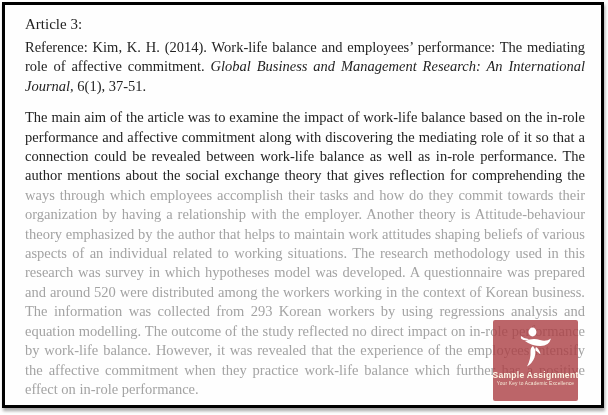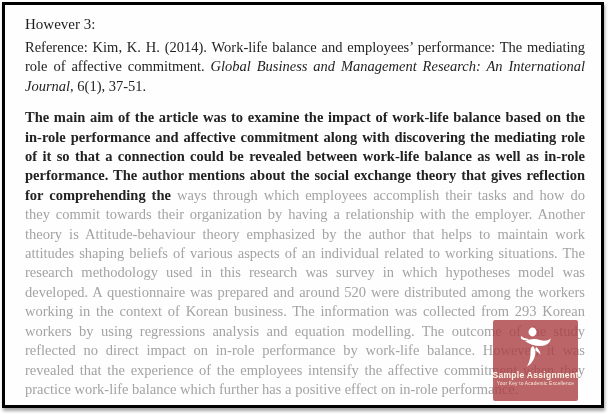--- a/index.html
+++ b/index.html
@@ -48,21 +48,21 @@
 
   .reference .journal-italic { font-style: italic; }
 
   .summary {
     margin-top: 12px;
     font-size: 14.5px;
     line-height: 19.4px;
     text-align: justify;
   }
 
-  .summary .dark  { color: #222222; font-weight: bold; }
+  .summary .dark  { color: #222222; }
   .summary .faded { color: #a3a3a3; }
 
   .watermark {
     position: absolute;
     right: 23px;
     bottom: 4px;
     width: 85px;
     height: 81px;
     border-radius: 2px;
     display: flex;
@@ -96,21 +96,21 @@
     color: #f7ecd9;
     white-space: nowrap;
   }
 </style>
 </head>
 <body>
 
 <div class="canvas">
   <div class="frame">
 
-    <p class="heading">However 3:</p>
+    <p class="heading">Article 3:</p>
 
     <p class="reference"><span>Reference: Kim, K. H. (2014). Work-life balance and employees’ performance: The mediating role of affective commitment. </span><span class="journal-italic">Global Business and Management Research: An International Journal</span><span>, 6(1), 37-51.</span></p>
 
     <p class="summary"><span class="dark">The main aim of the article was to examine the impact of work-life balance based on the in-role performance and affective commitment along with discovering the mediating role of it so that a connection could be revealed between work-life balance as well as in-role performance. The author mentions about the social exchange theory that gives reflection for comprehending the </span><span class="faded">ways through which employees accomplish their tasks and how do they commit towards their organization by having a relationship with the employer. Another theory is Attitude-behaviour theory emphasized by the author that helps to maintain work attitudes shaping beliefs of various aspects of an individual related to working situations. The research methodology used in this research was survey in which hypotheses model was developed. A questionnaire was prepared and around 520 were distributed among the workers working in the context of Korean business. The information was collected from 293 Korean workers by using regressions analysis and equation modelling. The outcome of the study reflected no direct impact on in-role performance by work-life balance. However, it was revealed that the experience of the employees intensify the affective commitment when they practice work-life balance which further has a positive effect on in-role performance.</span></p>
 
     <div class="watermark" style="background: rgba(171, 62, 67, 0.8);">
       <svg class="figure-icon" viewBox="0 0 40 42" xmlns="http://www.w3.org/2000/svg" aria-hidden="true">
         <ellipse cx="16.5" cy="6" rx="4" ry="4.4" fill="#ffffff"></ellipse>
         <path d="M5 10 Q9 13.5 13.5 13 Q9.5 15.5 5.5 13 Q4.5 12 5 10 Z" fill="#ffffff"></path>
         <path d="M9 15 Q17 11.5 24 14 Q30 16 35 12.5 Q33 20 24.5 20 Q15.5 20 9 15 Z" fill="#ffffff"></path>

